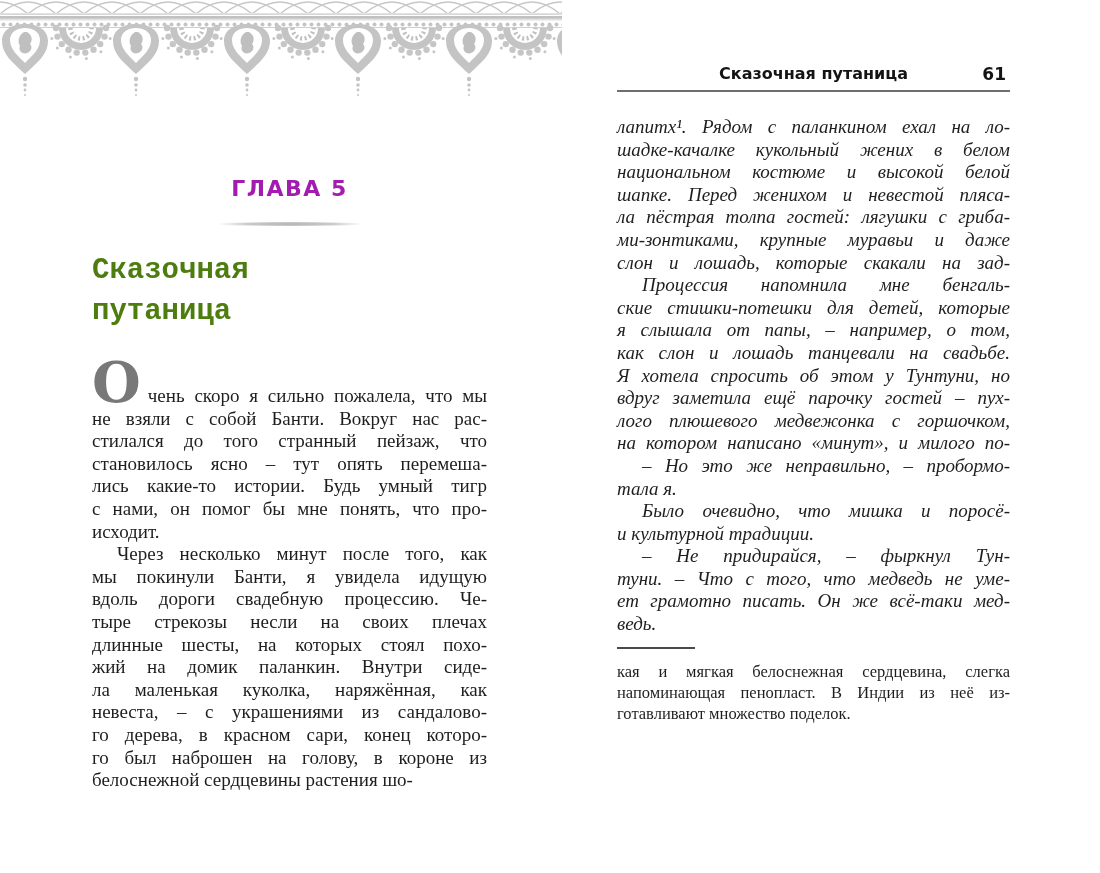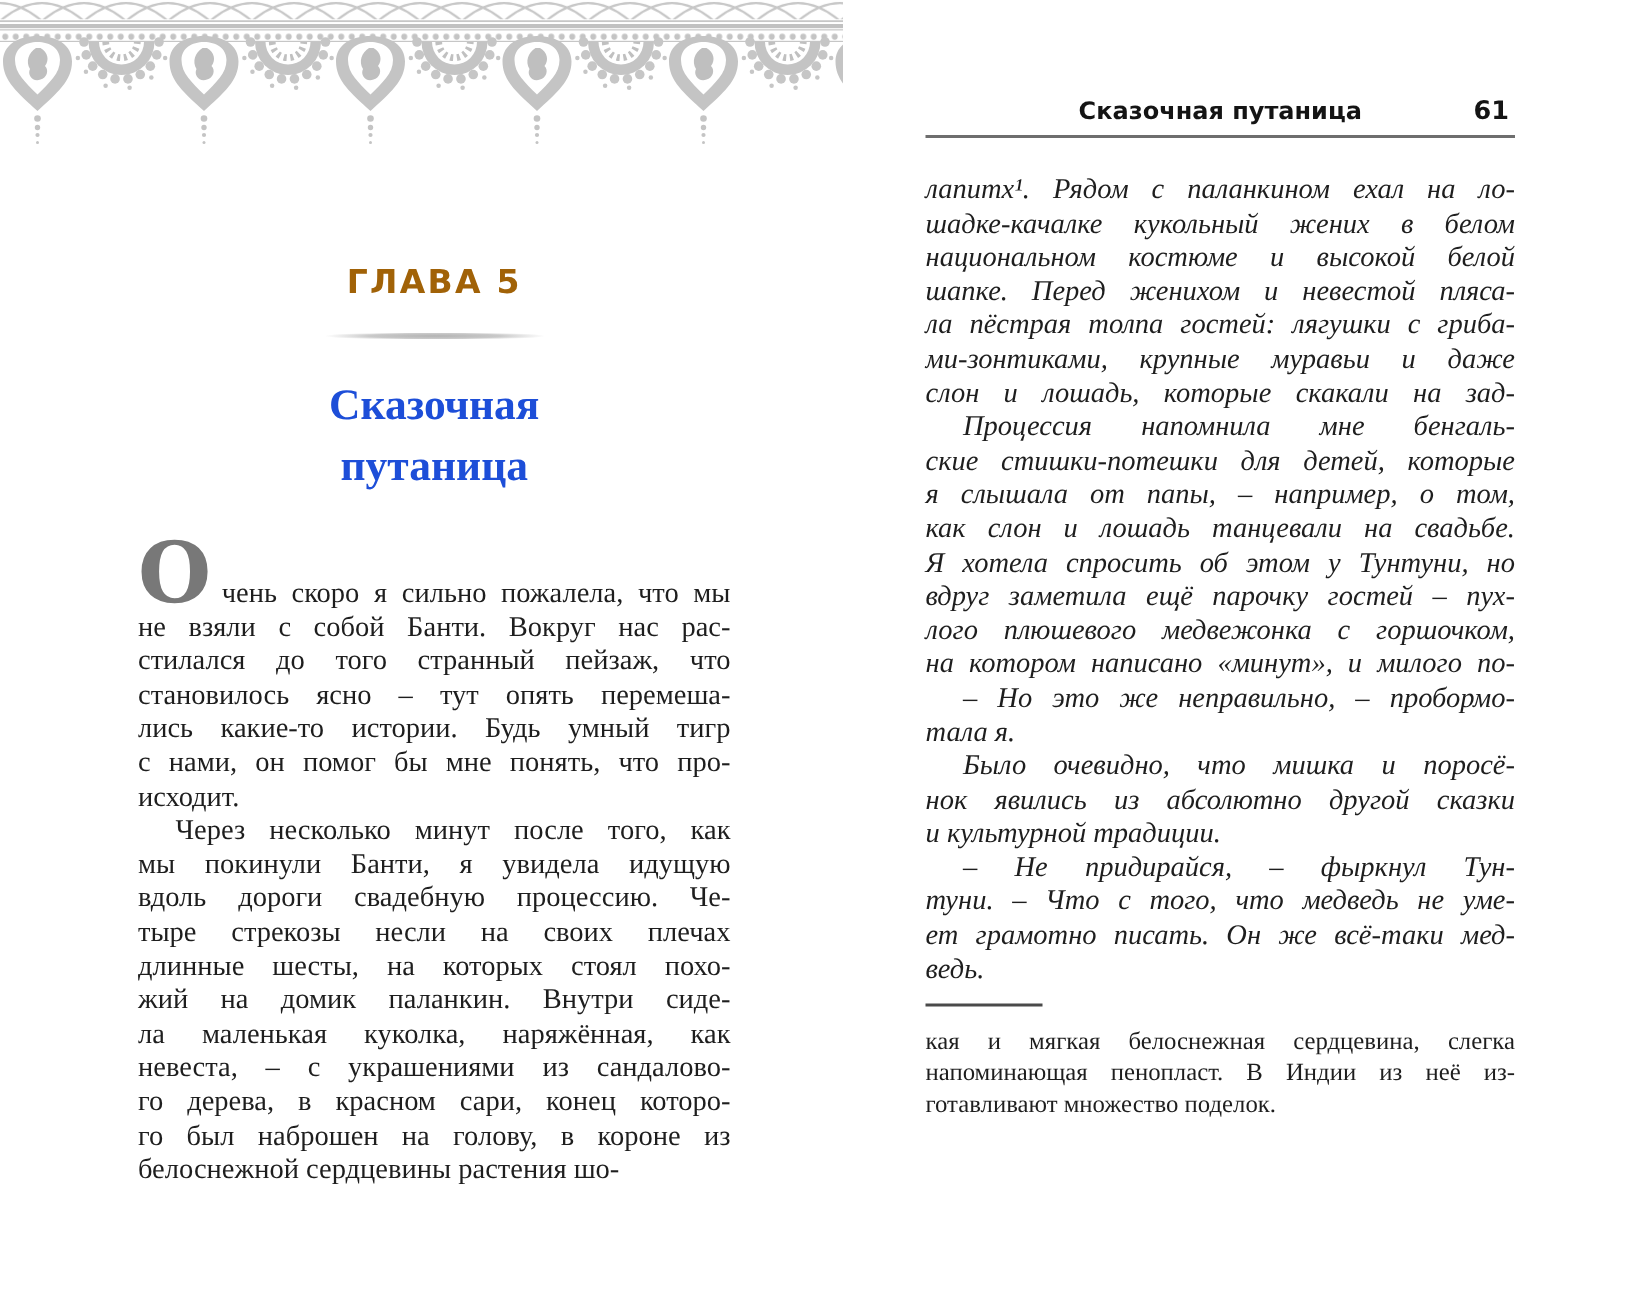--- a/index.html
+++ b/index.html
@@ -7,30 +7,30 @@
     position:relative; width:1100px; height:873px; background:#ffffff;
     overflow:hidden; font-family:"Liberation Serif", serif; color:#1e1e1e;
   }
   .ornament { position:absolute; top:0; left:0; }
 
   
   .page-left { position:absolute; left:92px; top:0; width:395px; }
   .chapter-label {
     margin-top:176px; text-align:center;
     font-family:"DejaVu Sans", sans-serif; font-weight:700;
-    font-size:22px; line-height:26px; letter-spacing:1.5px; color:#a16207;
+    font-size:22px; line-height:26px; letter-spacing:1.5px; color:#a21caf;
   }
   .divider {
     width:186px; height:4px; margin:20px auto 0; border-radius:50%;
     background: radial-gradient(ellipse 52% 95% at 50% 50%, #b3b3b3 0%, #c9c9c9 45%, rgba(201,201,201,0) 76%);
   }
   .chapter-title {
-    margin:24px 0 0; text-align:center;
-    font-family:Liberation Serif, serif; font-weight:700;
-    font-size:29px; line-height:41px; color:#1d4ed8;
+    margin:24px 0 0; text-align:left;
+    font-family:Liberation Mono, monospace; font-weight:700;
+    font-size:29px; line-height:41px; color:#4d7c0f;
   }
   .title-line { display:block; }
 
   
   .body-text { margin-top:50px; font-size:19px; line-height:22.6px; }
   .para { margin:0; }
   .tline { text-align:justify; text-align-last:justify; }
   .tline.last { text-align-last:left; }
   .para.indent .tline.first { text-indent:25px; }
   .dropcap {
@@ -180,21 +180,20 @@
           <div class="tline">вдруг заметила ещё парочку гостей – пух-</div>
           <div class="tline">лого плюшевого медвежонка с горшочком,</div>
           <div class="tline">на котором написано «минут», и милого по-</div>
         </div>
         <div class="para indent">
           <div class="tline first">– Но это же неправильно, – пробормо-</div>
           <div class="tline last">тала я.</div>
         </div>
         <div class="para indent">
           <div class="tline first">Было очевидно, что мишка и поросё-</div>
-          <div class="tline">нок явились из абсолютно другой сказки</div>
           <div class="tline last">и культурной традиции.</div>
         </div>
         <div class="para indent">
           <div class="tline first">– Не придирайся, – фыркнул Тун-</div>
           <div class="tline">туни. – Что с того, что медведь не уме-</div>
           <div class="tline">ет грамотно писать. Он же всё-таки мед-</div>
           <div class="tline last">ведь.</div>
         </div>
       </div>
     <div class="footnote">

